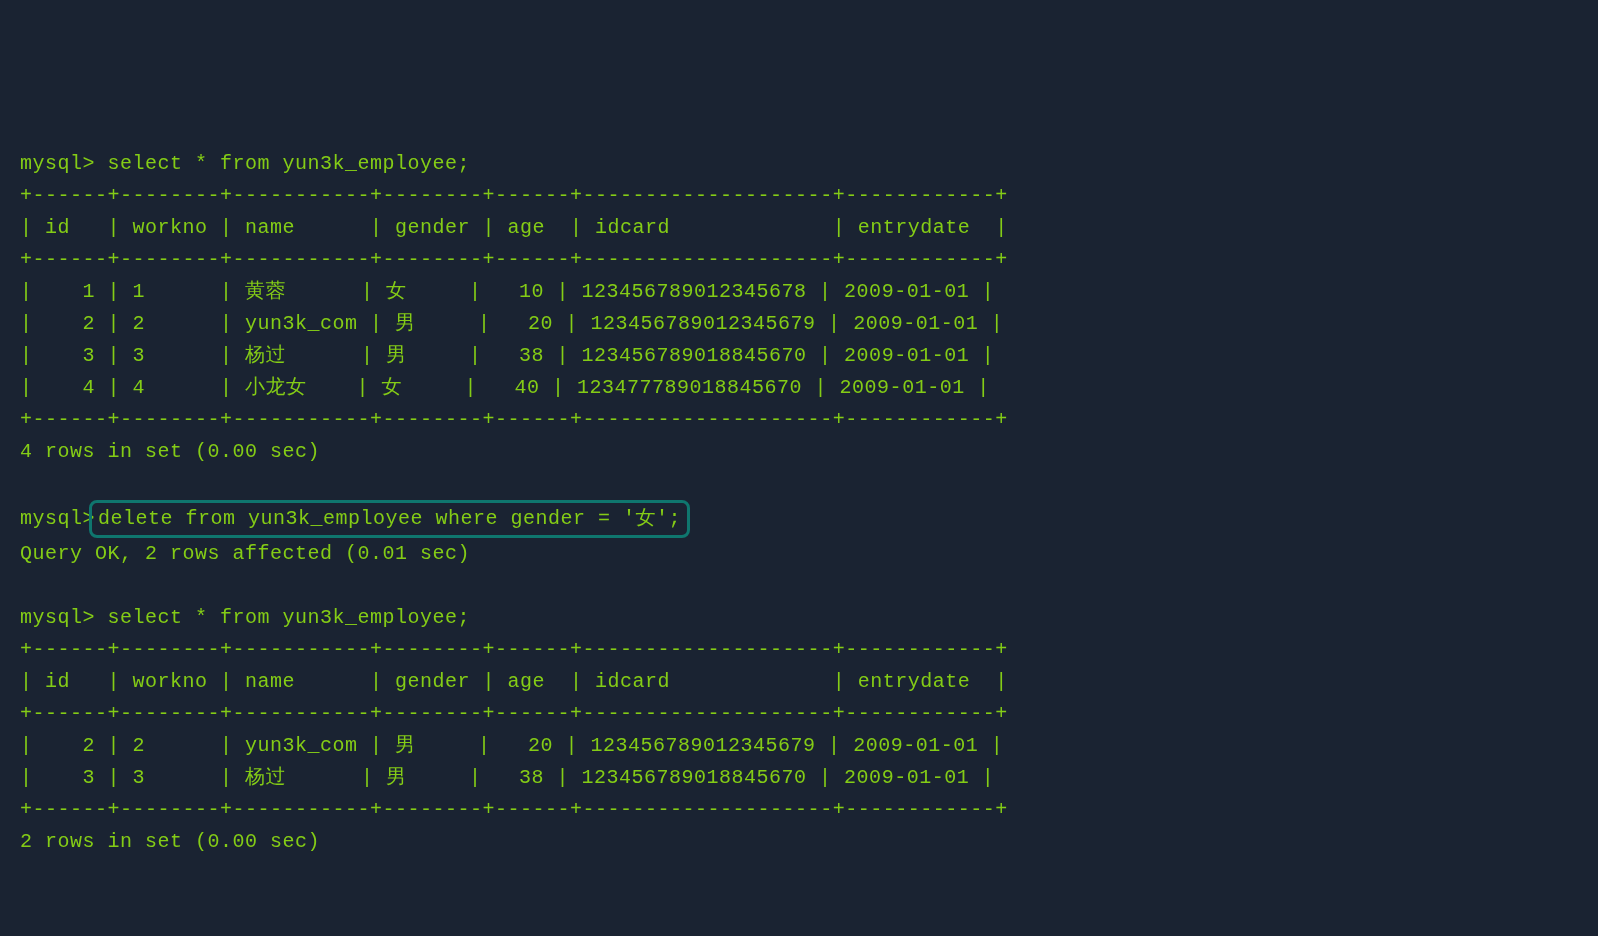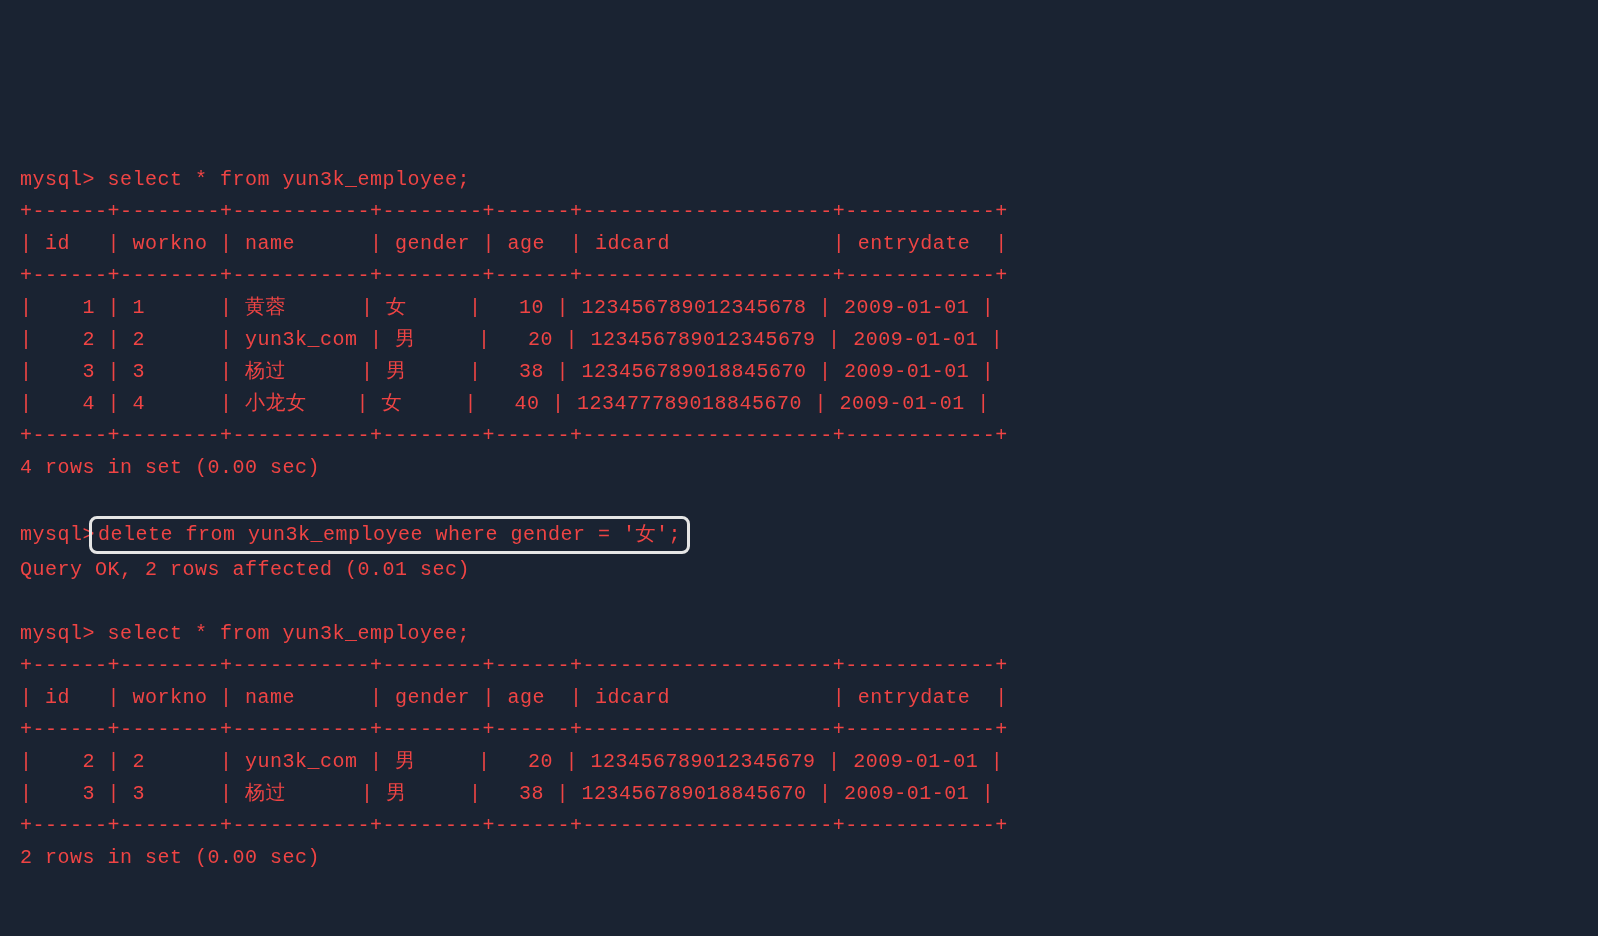--- a/index.html
+++ b/index.html
@@ -7,25 +7,24 @@
     color: #4ade80;
     font-family: 'Consolas', 'Monaco', 'Courier New', monospace;
     font-size: 20px;
     line-height: 1.6;
     margin: 0;
     padding: 20px;
     white-space: pre;
     letter-spacing: 0.5px;
   }
   .terminal {
-    color: #ef4444;
-    margin-top: 16px;
+    color: #84cc16;
   }
   .highlight-box {
-    border: 3px solid #e5e5e5;
+    border: 3px solid #0f766e;
     border-radius: 8px;
     padding: 0px 6px;
     display: inline-block;
     margin-left: -6px;
   }
   .line {
     display: block;
   }
   .prompt-line {
     display: flex;

